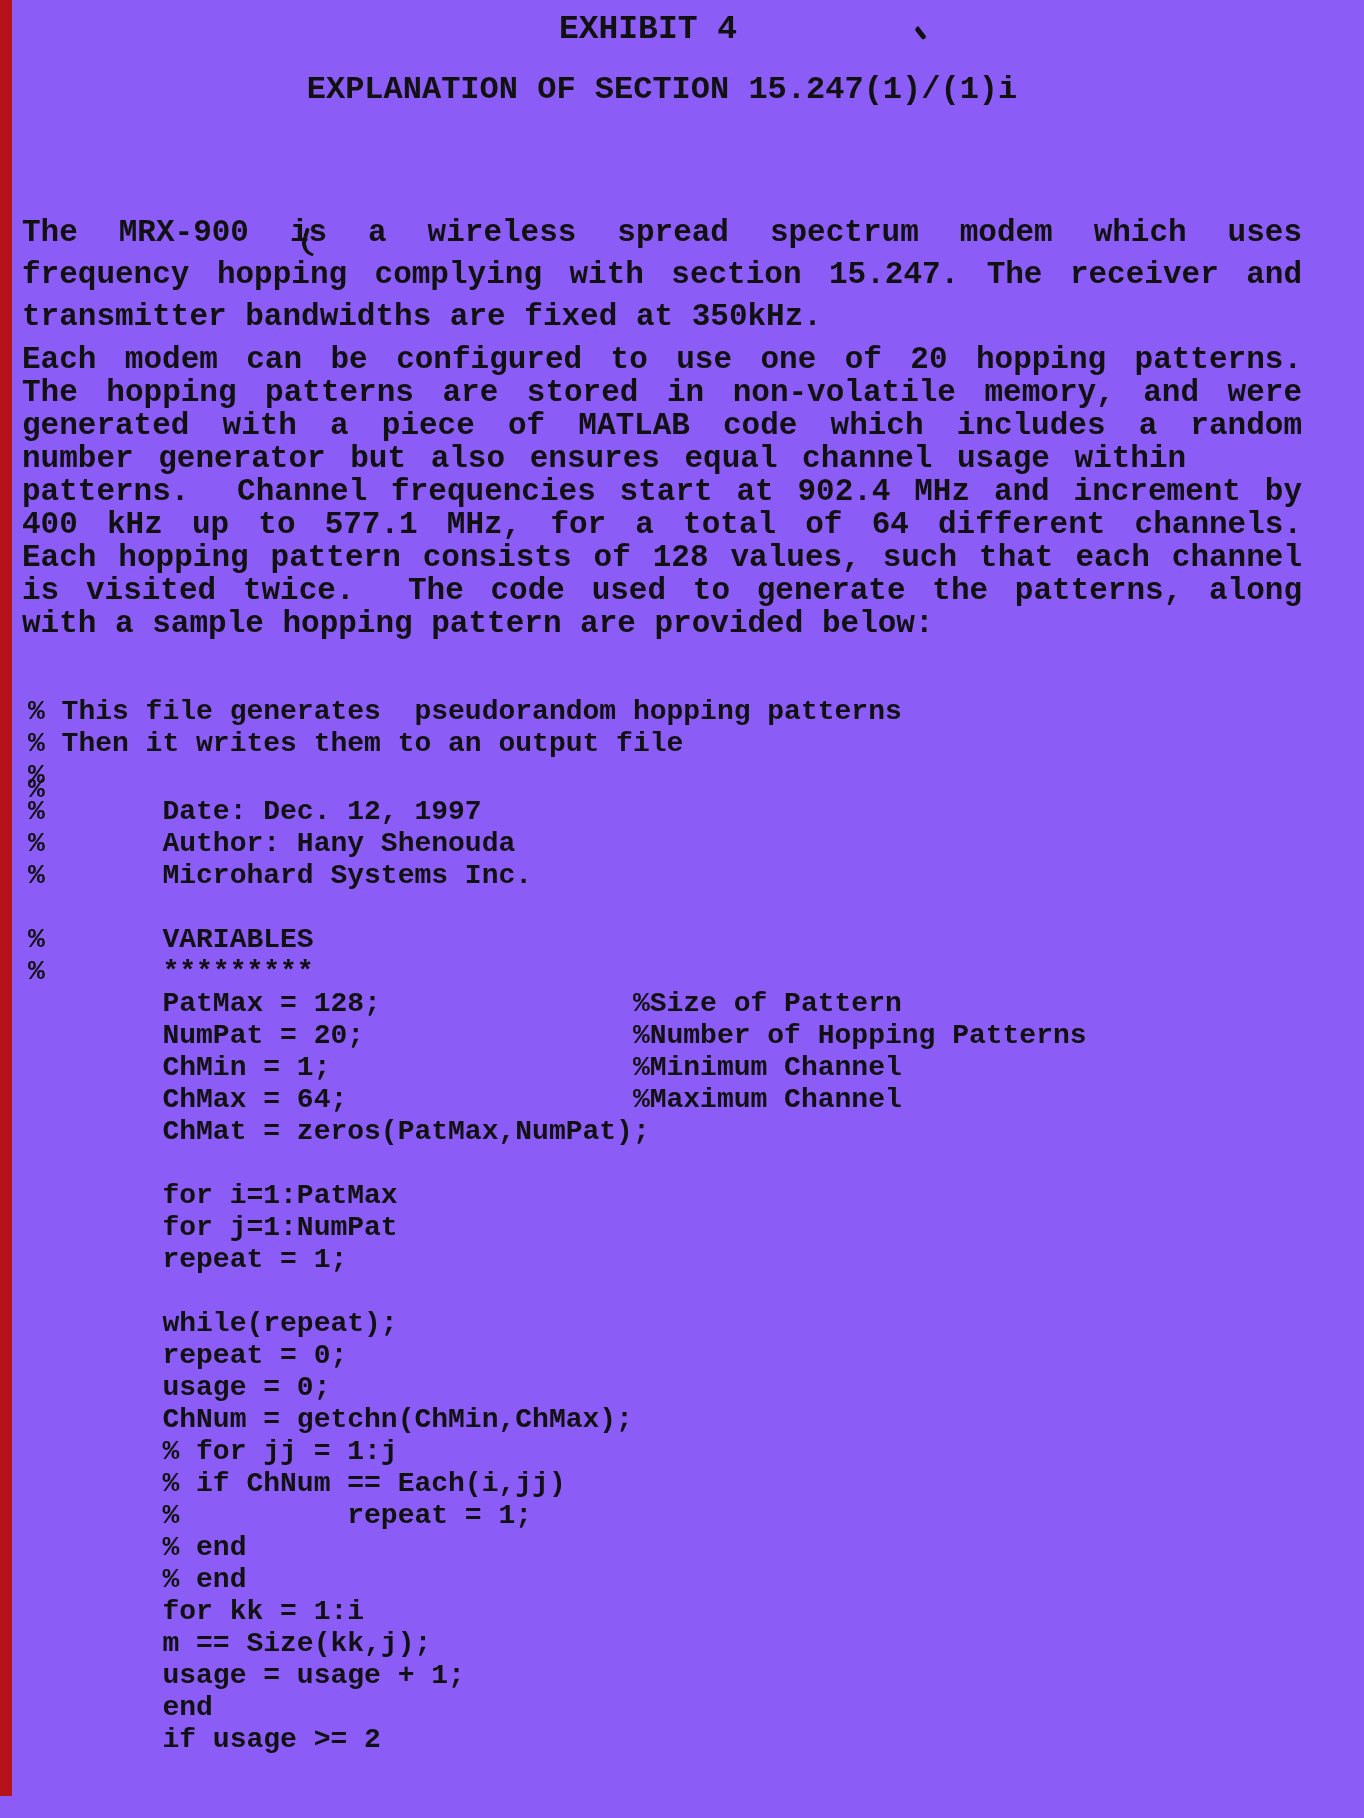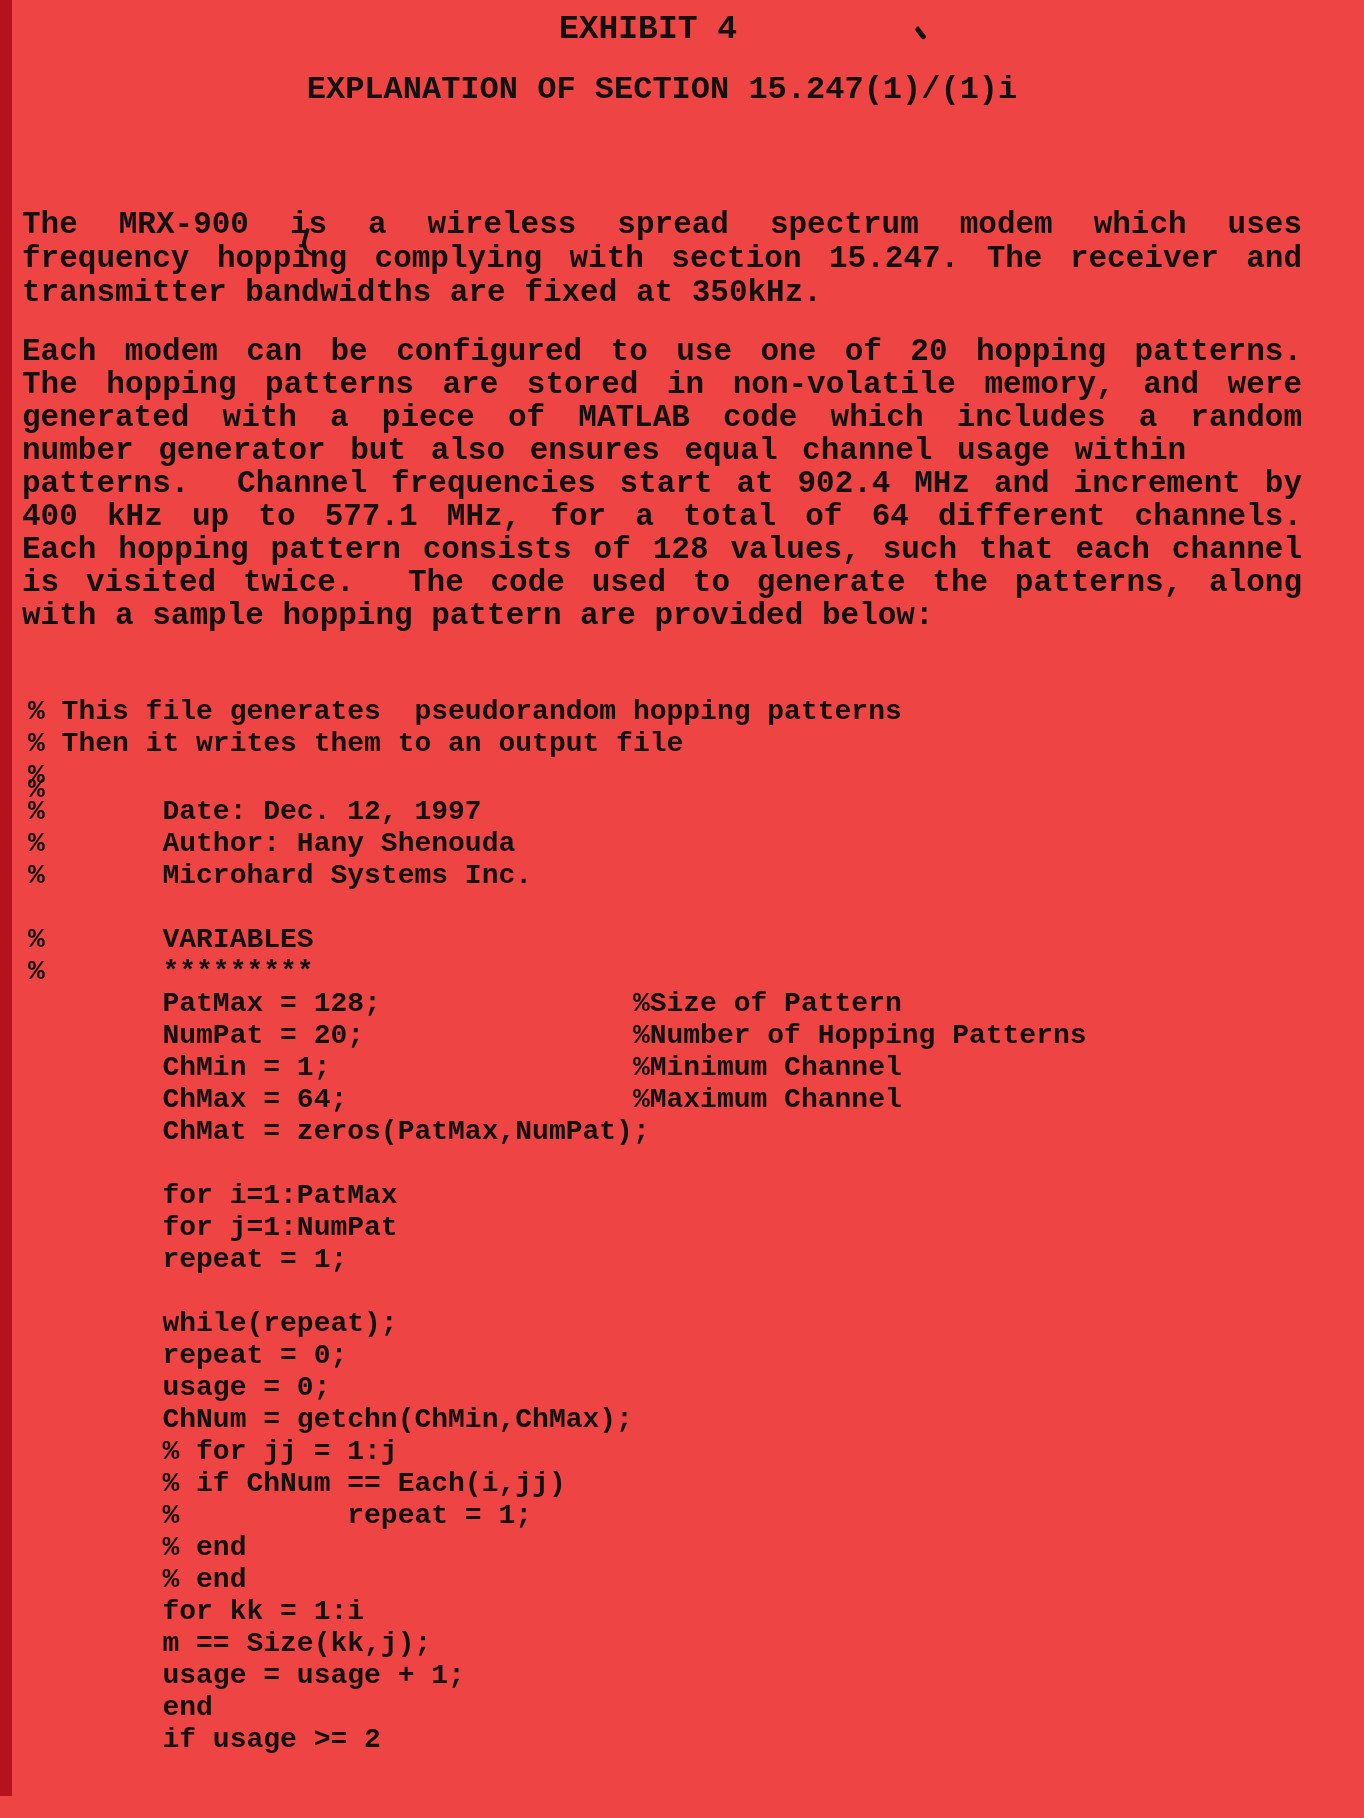--- a/index.html
+++ b/index.html
@@ -1,19 +1,19 @@
 <!DOCTYPE html>
 <html><head>
 <meta charset="utf-8">
 <style>
   html,body{margin:0;padding:0;background:#ffffff;}
   .page{
     position:relative;
     width:1364px;height:1818px;
-    background:#ef4444;
+    background:#8b5cf6;
     color:#111111;
     font-family:"Liberation Mono","DejaVu Sans Mono",monospace;
     font-weight:700;
     overflow:hidden;
     text-decoration:underline;
   }
   .edge-strip{
     position:absolute;left:0;top:0;width:12px;height:1796px;
     background:#b5121b;
   }
@@ -23,23 +23,23 @@
   }
   .title2{
     position:absolute;left:-20px;top:72px;width:1364px;
     text-align:center;font-size:32px;line-height:36px;white-space:pre;
   }
   .para{
     position:absolute;left:22px;width:1280px;
     font-size:31px;
   }
   .para1{top:207px;}
-  .para2{top:334px;}
+  .para2{top:342px;}
   .para > .line{height:33px;white-space:pre-wrap;}
-  .para1 > .line{height:34px;}
+  .para1 > .line{height:34px;margin-top:8px;}
   .line.just{text-align:justify;text-align-last:justify;}
   .line.semi{word-spacing:6px;}
   .code{
     position:absolute;left:28px;top:696px;
     font-size:28px;
   }
   .code > .line{height:32px;white-space:pre;}
   .code > .line.tight-a{height:14px;}
   .code > .line.tight-b{height:22px;}
   .stray-title-mark{

